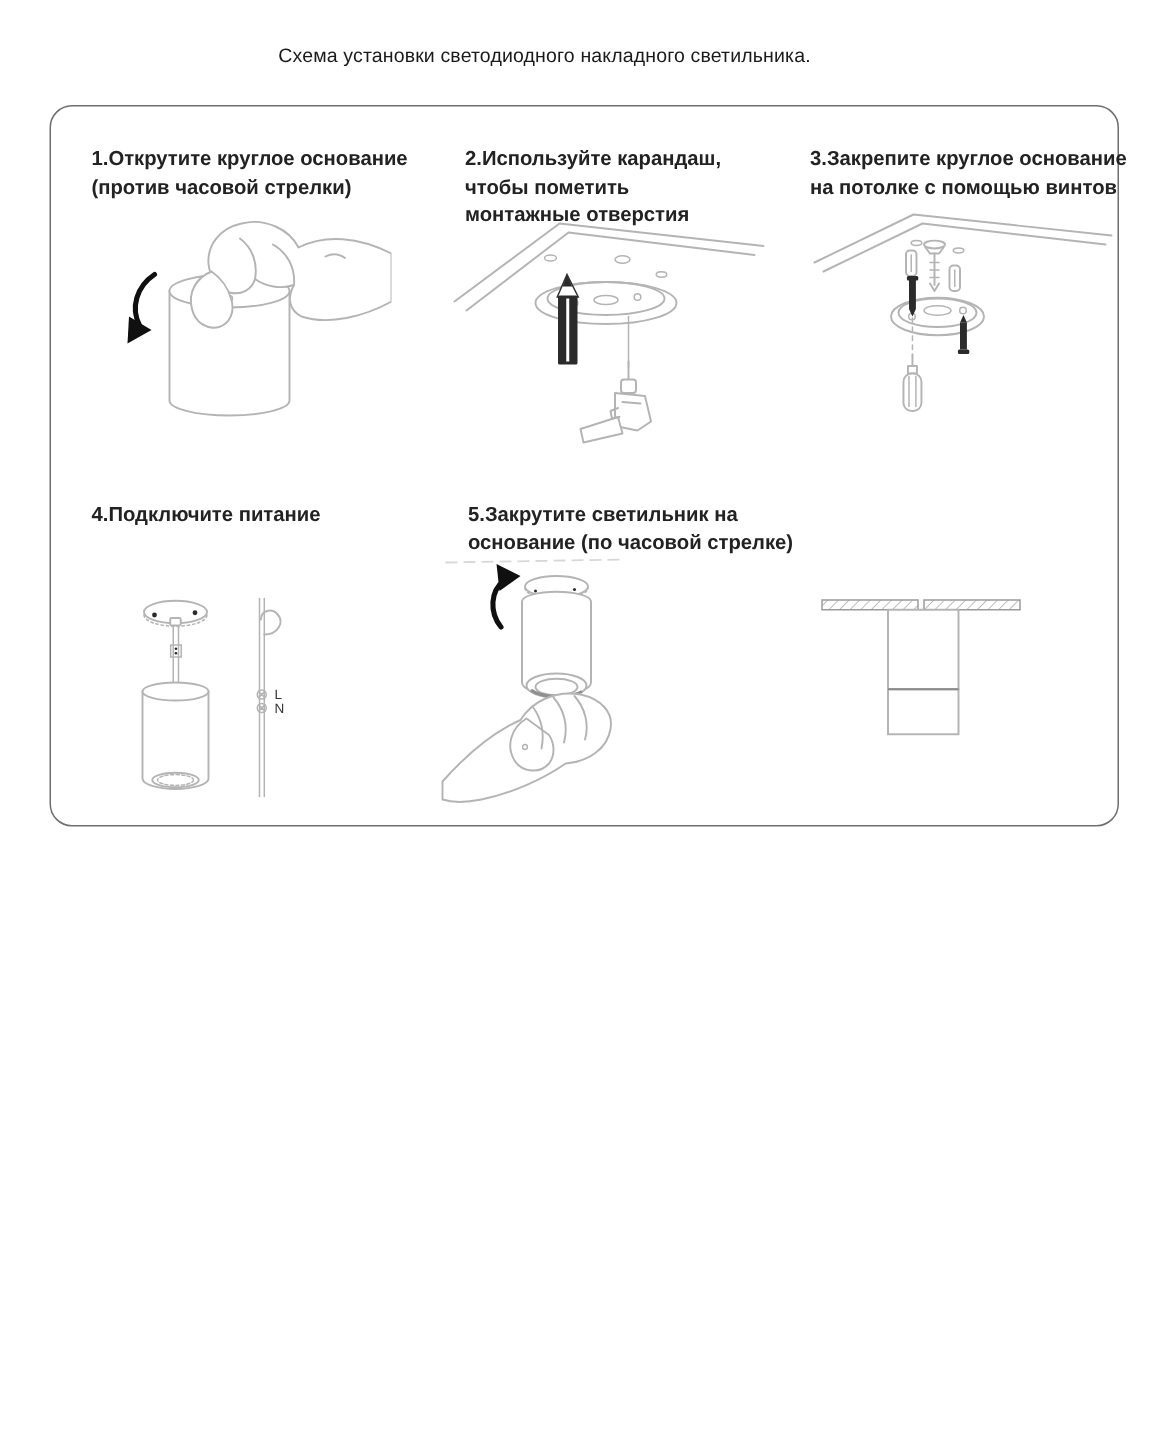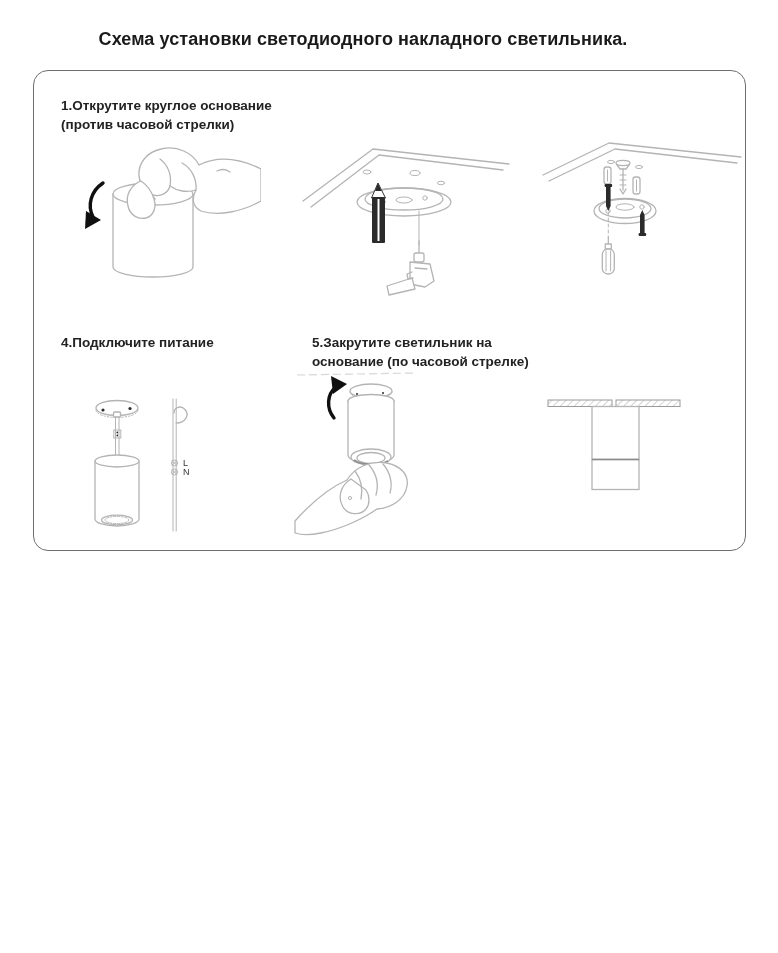--- a/index.html
+++ b/index.html
@@ -2,21 +2,21 @@
 <html><head>
 <meta charset="utf-8">
 <style>
   html,body { margin:0; padding:0; background:#fff; }
   body {
     width:778px; height:953px; position:relative; overflow:hidden;
     font-family:"Liberation Sans", sans-serif;
   }
   .title {
     position:absolute; left:0; top:29px; width:726px; margin:0;
-    text-align:center; font-size:18px; font-weight:700; color:#1a1a1a;
+    text-align:center; font-size:13px; font-weight:400; color:#1a1a1a;
     letter-spacing:.1px;
   }
   .panel {
     position:absolute; left:33px; top:70px; width:713px; height:481px;
     border:1.6px solid #6e6e6e; border-radius:15px; background:#fff;
     box-sizing:border-box;
   }
   .step-text {
     position:absolute; margin:12px; font-size:13.5px; font-weight:700;
     color:#222; line-height:1.38; white-space:pre-line;
@@ -47,20 +47,25 @@
 <body>
 
 <div class="page">
 
   <h1 class="title">Схема установки светодиодного накладного светильника.</h1>
 
   <div class="panel">
 
     <p class="step-text t1">1.Открутите круглое основание
 (против часовой стрелки)</p>
+    <p class="step-text t2">2.Используйте карандаш,
+чтобы пометить
+монтажные отверстия</p>
+    <p class="step-text t3">3.Закрепите круглое основание
+на потолке с помощью винтов</p>
     <p class="step-text t4">4.Подключите питание</p>
     <p class="step-text t5">5.Закрутите светильник на
 основание (по часовой стрелке)</p>
 
     <svg class="illus i1" width="220" height="170" viewBox="0 0 220 170">
       <g>
         <path class="lnf" d="M72,53 L72,126 A40,10 0 0 0 152,126 L152,53"></path>
         <ellipse class="lnf" cx="112" cy="53" rx="40" ry="11"></ellipse>
         <circle class="lnt" cx="98" cy="51" r="2"></circle>
         <circle class="lnt" cx="124" cy="48" r="2"></circle>

